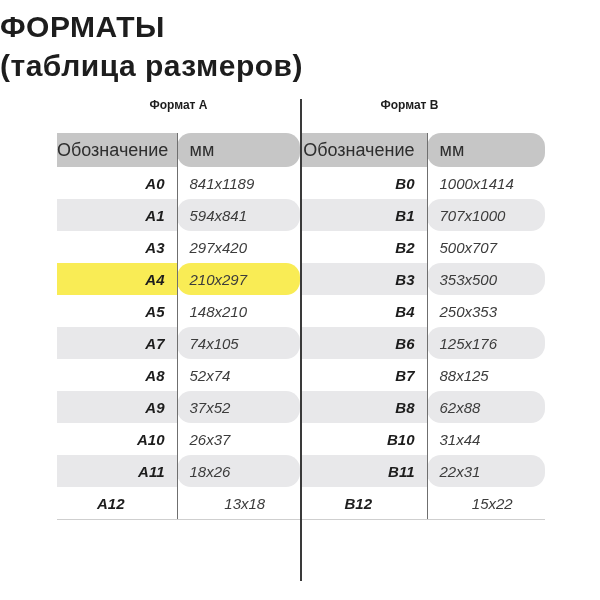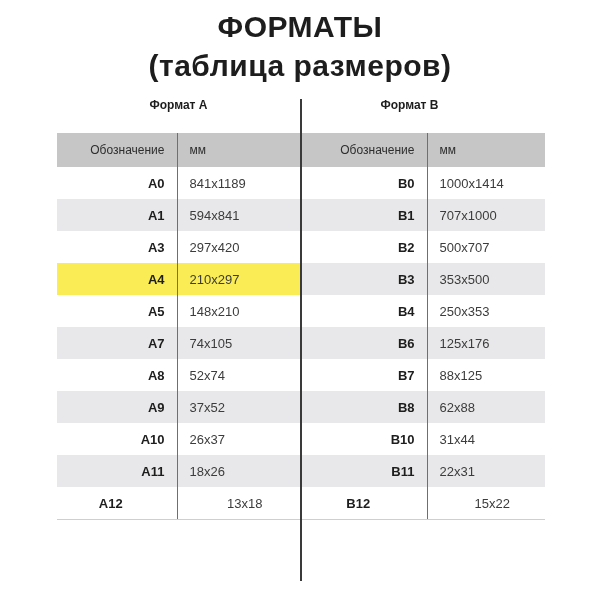--- a/index.html
+++ b/index.html
@@ -15,21 +15,20 @@
   html,body{margin:0;padding:0;}
   body{
     width:600px;height:600px;
     background:#ffffff;
     font-family:"Liberation Sans", sans-serif;
     position:relative;
     overflow:hidden;
   }
   .title-block{
     position:absolute;top:7px;left:0;width:600px;
-    text-align:center;
     color:var(--text-primary);
     font-weight:700;
     font-size:30px;
     line-height:39px;
     letter-spacing:0.5px;
   }
   .caption{
     position:absolute;top:98px;
     text-align:center;
     font-weight:700;
@@ -54,32 +53,33 @@
   #table-b{left:302px;}
   table.fmt th, table.fmt td{
     padding:0;
     white-space:nowrap;
     overflow:hidden;
   }
   table.fmt thead th{
     height:34px;
     background:var(--header-bg);
     font-weight:400;
-    font-size:12px;
+    font-size:18px;
     color:#2e2e2e;
   }
-  table.fmt tbody td{height:32px;font-size:13px;}
+  table.fmt tbody td{height:32px;font-size:15px;font-style:italic;}
   .desig{
     text-align:right;
     padding-right:12px !important;
     border-right:1.5px solid var(--separator);
   }
   .size{
     text-align:left;
     padding-left:12px !important;
+    border-radius:14px;
   }
   table.fmt tbody td.desig{font-weight:700;color:var(--text-primary);}
   table.fmt tbody td.size{font-weight:400;color:var(--text-secondary);}
   table.fmt tbody tr:nth-child(even){background:var(--stripe-bg);}
   table.fmt tbody tr.hl{background:var(--highlight-bg);}
   table.fmt tbody tr:last-child td{border-bottom:1px solid var(--table-bottom);text-align:center;}
 </style>
 </head>
 <body>
 

